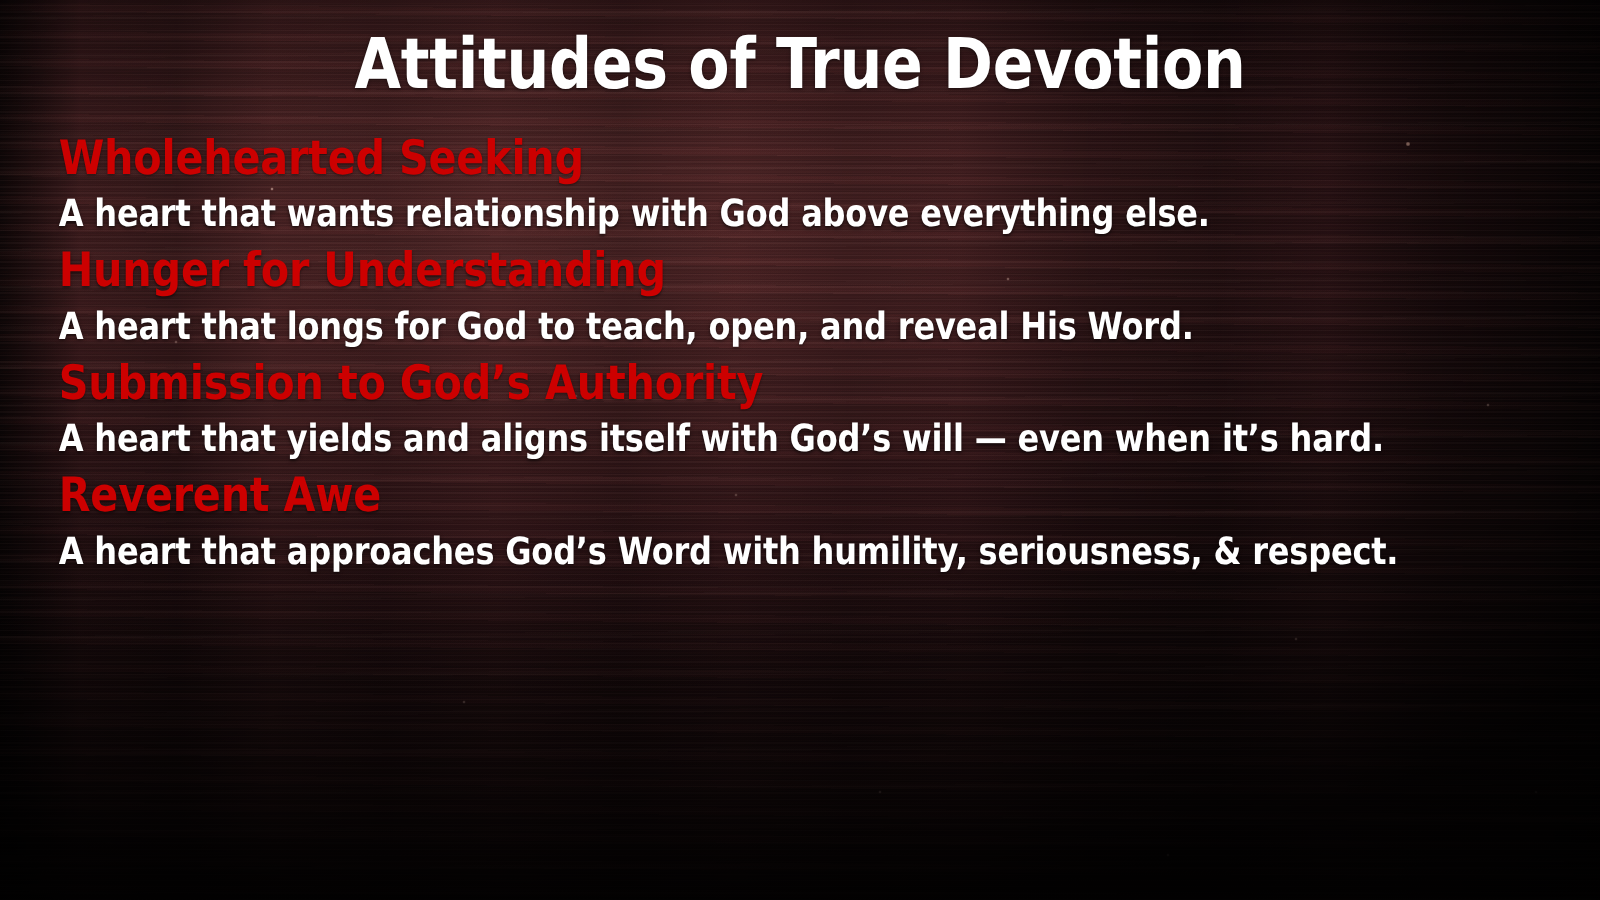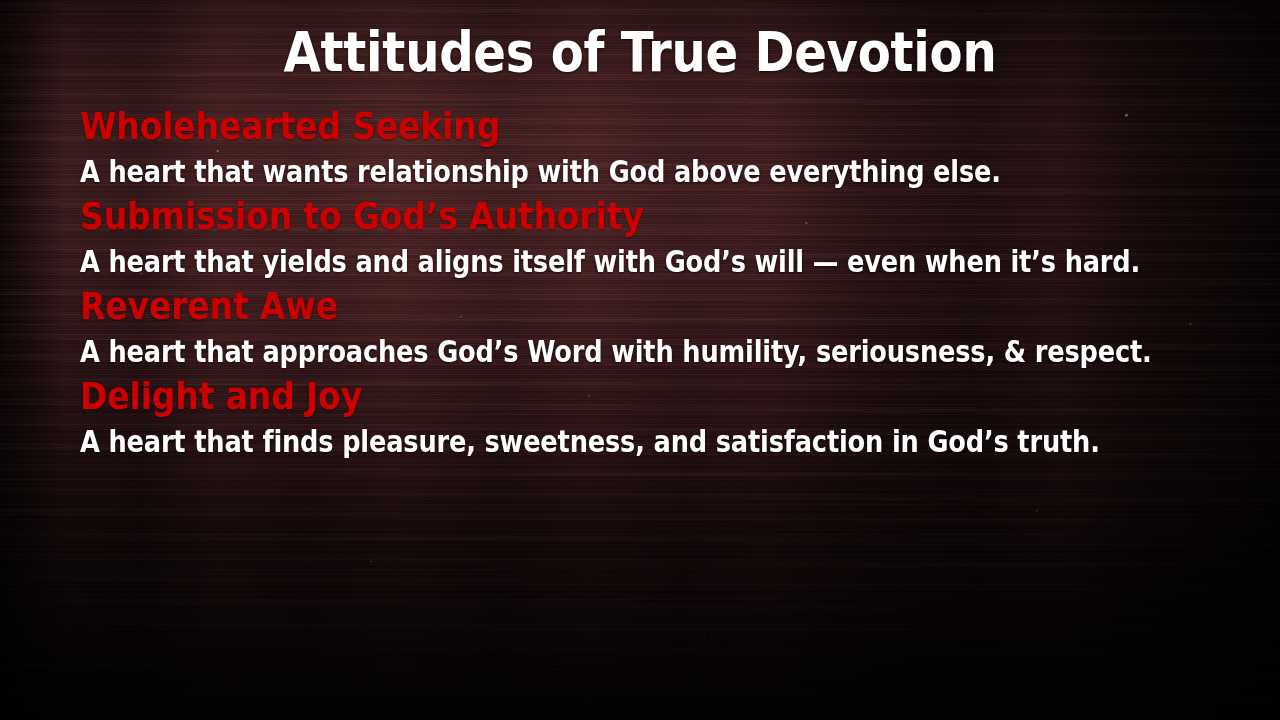--- a/index.html
+++ b/index.html
@@ -151,21 +151,21 @@
   }
 
   .items {
     position: absolute;
     top: 104px;
     left: 0;
     width: 1280px;
   }
 
   .item {
-    padding-left: 80px;
+    padding-left: 47px;
   }
 
   .item-heading {
     color: #cc0000;
     font-family: "DejaVu Sans", sans-serif;
     font-weight: bold;
     font-size: 38px;
     line-height: 45px;
     letter-spacing: -0.2px;
     transform: scaleX(0.87);
@@ -203,32 +203,32 @@
 
     <div class="slide-title">Attitudes of True Devotion</div>
 
     <div class="items">
 
       <div class="item">
         <div class="item-heading">Wholehearted Seeking</div>
         <div class="item-desc">A heart that wants relationship with God above everything else.</div>
       </div>
 
+      <div class="item">
+        <div class="item-heading">Hunger for Understanding</div>
+        <div class="item-desc">A heart that longs for God to teach, open, and reveal His Word.</div>
+      </div>
 
       <div class="item">
         <div class="item-heading">Submission to God’s Authority</div>
         <div class="item-desc">A heart that yields and aligns itself with God’s will — even when it’s hard.</div>
       </div>
 
       <div class="item">
         <div class="item-heading">Reverent Awe</div>
         <div class="item-desc">A heart that approaches God’s Word with humility, seriousness, &amp; respect.</div>
       </div>
 
-      <div class="item">
-        <div class="item-heading">Delight and Joy</div>
-        <div class="item-desc">A heart that finds pleasure, sweetness, and satisfaction in God’s truth.</div>
-      </div>
 
 
     </div>
   </div>
 </div>
 
 </body></html>

